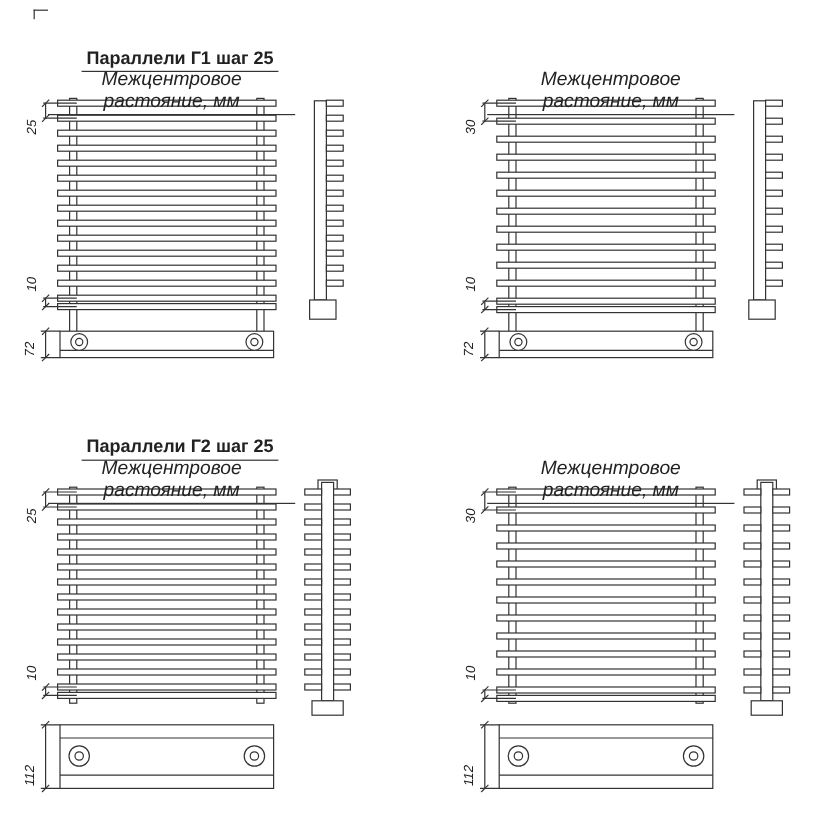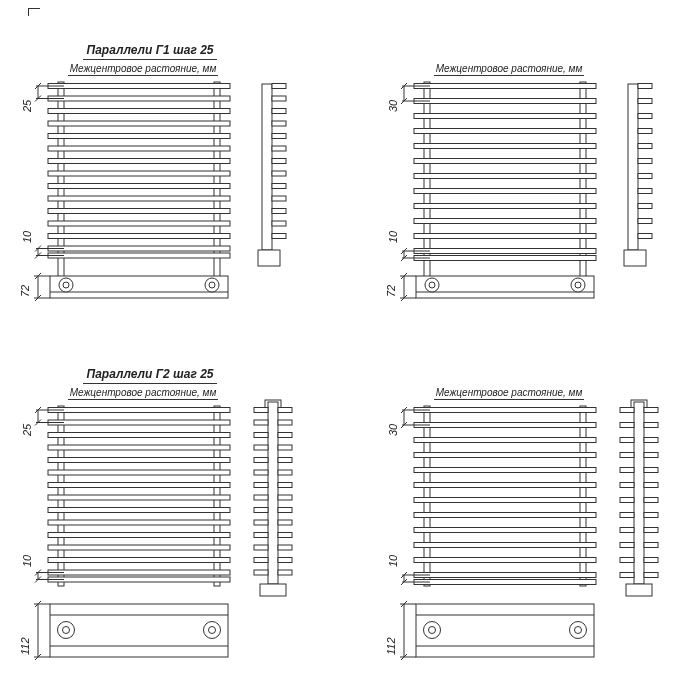--- a/index.html
+++ b/index.html
@@ -8,26 +8,26 @@
     position:relative;
     background:#ffffff;
     font-family:"Liberation Sans", sans-serif;
     color:#222;
     overflow:hidden;
   }
   .panel { position:absolute; width:320px; height:312px; }
   .panel svg { position:absolute; left:0; top:0; }
   .title-row { position:absolute; top:2px; left:32px; width:200px; text-align:center; }
   .title {
-    display:inline-block; font-weight:bold; font-style:italic; font-size:12px;
+    display:inline-block; font-weight:bold; font-size:15px;
     border-bottom:1px solid #333; padding:0 4px 2px;
   }
   .subtitle-row { position:absolute; top:20px; left:22px; width:206px; text-align:center; }
   .subtitle {
-    display:inline-block; font-style:italic; font-size:10px;
+    display:inline-block; font-style:italic; font-size:16px;
     border-bottom:1px solid #333; padding:0 2px 1px;
   }
   .vlabel {
     position:absolute; font-style:italic; font-size:11px; white-space:nowrap;
     transform:rotate(-90deg); transform-origin:0 0; line-height:13px;
   }
   .dim-step { left:3px; top:74px; }
   .dim-gap  { left:3px; top:205px; }
   .g1 .dim-collector { left:1px; top:259px; }
   .g2 .dim-collector { left:1px; top:293px; }

